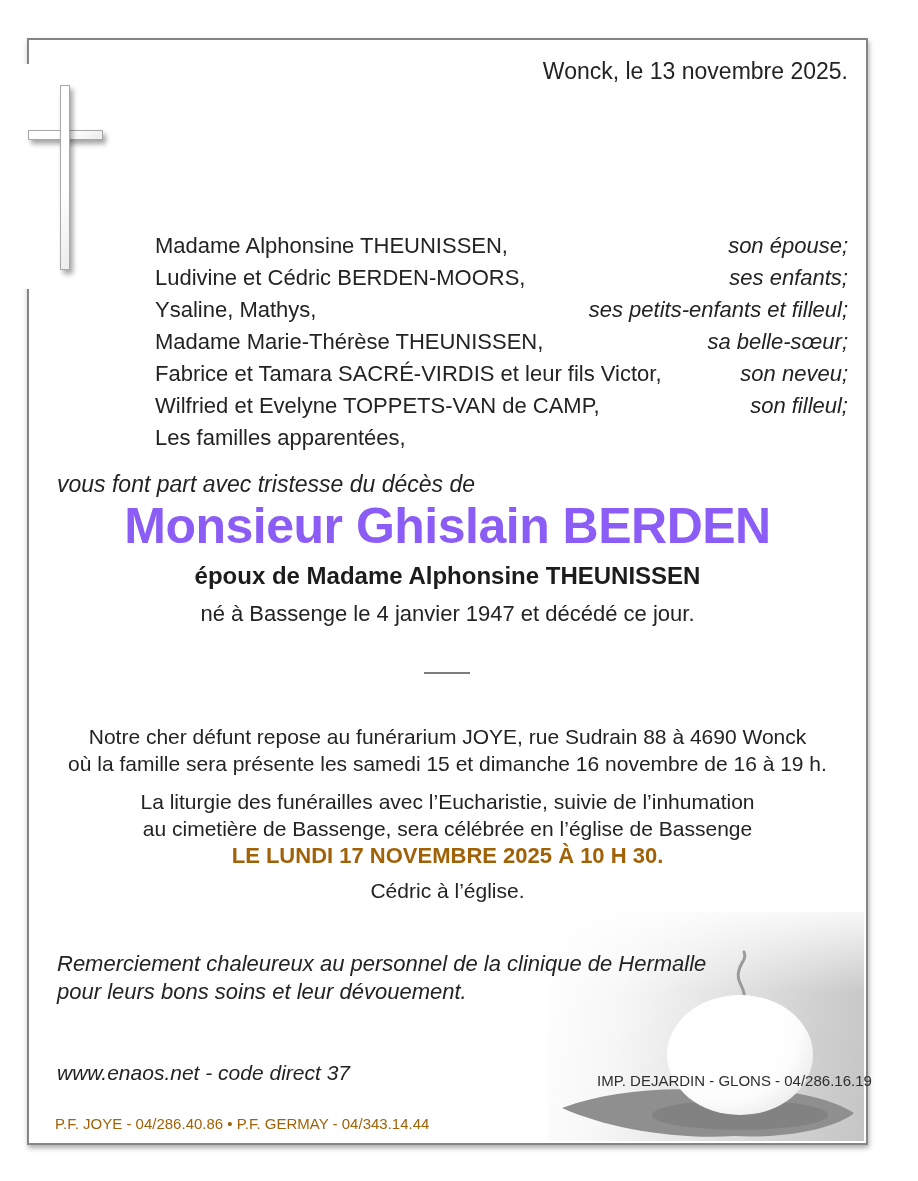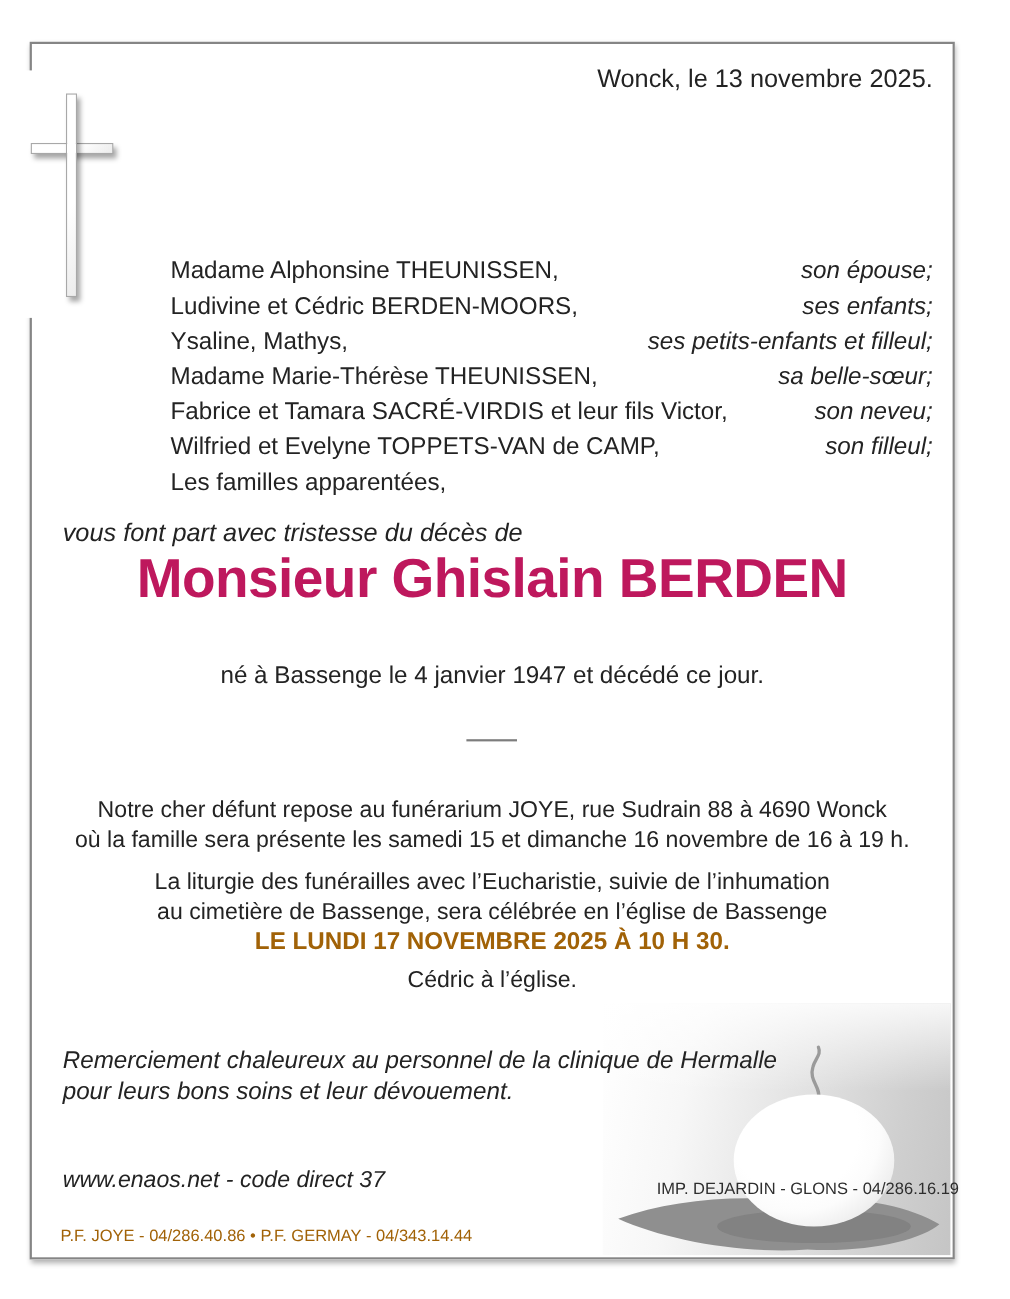--- a/index.html
+++ b/index.html
@@ -69,21 +69,21 @@
     background:#ffffff;
   }
   
   .txt{position:absolute;z-index:10;white-space:nowrap;}
   .date-line{top:58px;right:70px;font-size:23px;}
   .family-list{left:155px;top:230px;width:693px;font-size:22px;}
   .family-row{display:flex;justify-content:space-between;height:32px;line-height:32px;}
   .family-row .relation{font-style:italic;}
   .intro{left:57px;top:471px;font-size:23px;font-style:italic;}
   .centered{left:27px;width:841px;text-align:center;}
-  .headline{top:497px;font-size:50px;font-weight:bold;letter-spacing:-0.5px;color:#be185d;}
+  .headline{top:497px;font-size:50px;font-weight:bold;letter-spacing:-0.5px;color:#8b5cf6;}
   .subtitle{top:562px;font-size:24px;font-weight:bold;color:#1c1c1c;}
   .life-dates{top:601px;font-size:22px;}
   .divider{position:absolute;z-index:10;left:424px;top:672px;width:46px;height:2px;background:#7d7d7d;}
   .wake-1{top:725px;font-size:21px;}
   .wake-2{top:752px;font-size:21px;}
   .fun-1{top:790px;font-size:21px;}
   .fun-2{top:817px;font-size:21px;}
   .fun-date{top:843px;font-size:22px;font-weight:bold;color:#a16207;}
   .meeting{top:879px;font-size:21px;}
   .thanks{left:57px;top:950px;font-size:22px;font-style:italic;line-height:28px;white-space:normal;width:700px;}
@@ -142,20 +142,21 @@
       <span class="relation">son filleul;</span>
     </div>
     <div class="family-row">
       <span>Les familles apparentées,</span>
       <span class="relation"></span>
     </div>
   </div>
 
   <div class="txt intro">vous font part avec tristesse du décès de</div>
   <div class="txt centered headline">Monsieur Ghislain BERDEN</div>
+  <div class="txt centered subtitle">époux de Madame Alphonsine THEUNISSEN</div>
   <div class="txt centered life-dates">né à Bassenge le 4 janvier 1947 et décédé ce jour.</div>
 
   <div class="divider"></div>
 
   <div class="txt centered wake-1">Notre cher défunt repose au funérarium JOYE, rue Sudrain 88 à 4690 Wonck</div>
   <div class="txt centered wake-2">où la famille sera présente les samedi 15 et dimanche 16 novembre de 16 à 19 h.</div>
 
   <div class="txt centered fun-1">La liturgie des funérailles avec l’Eucharistie, suivie de l’inhumation</div>
   <div class="txt centered fun-2">au cimetière de Bassenge, sera célébrée en l’église de Bassenge</div>
   <div class="txt centered fun-date">LE LUNDI 17 NOVEMBRE 2025 À 10 H 30.</div>

